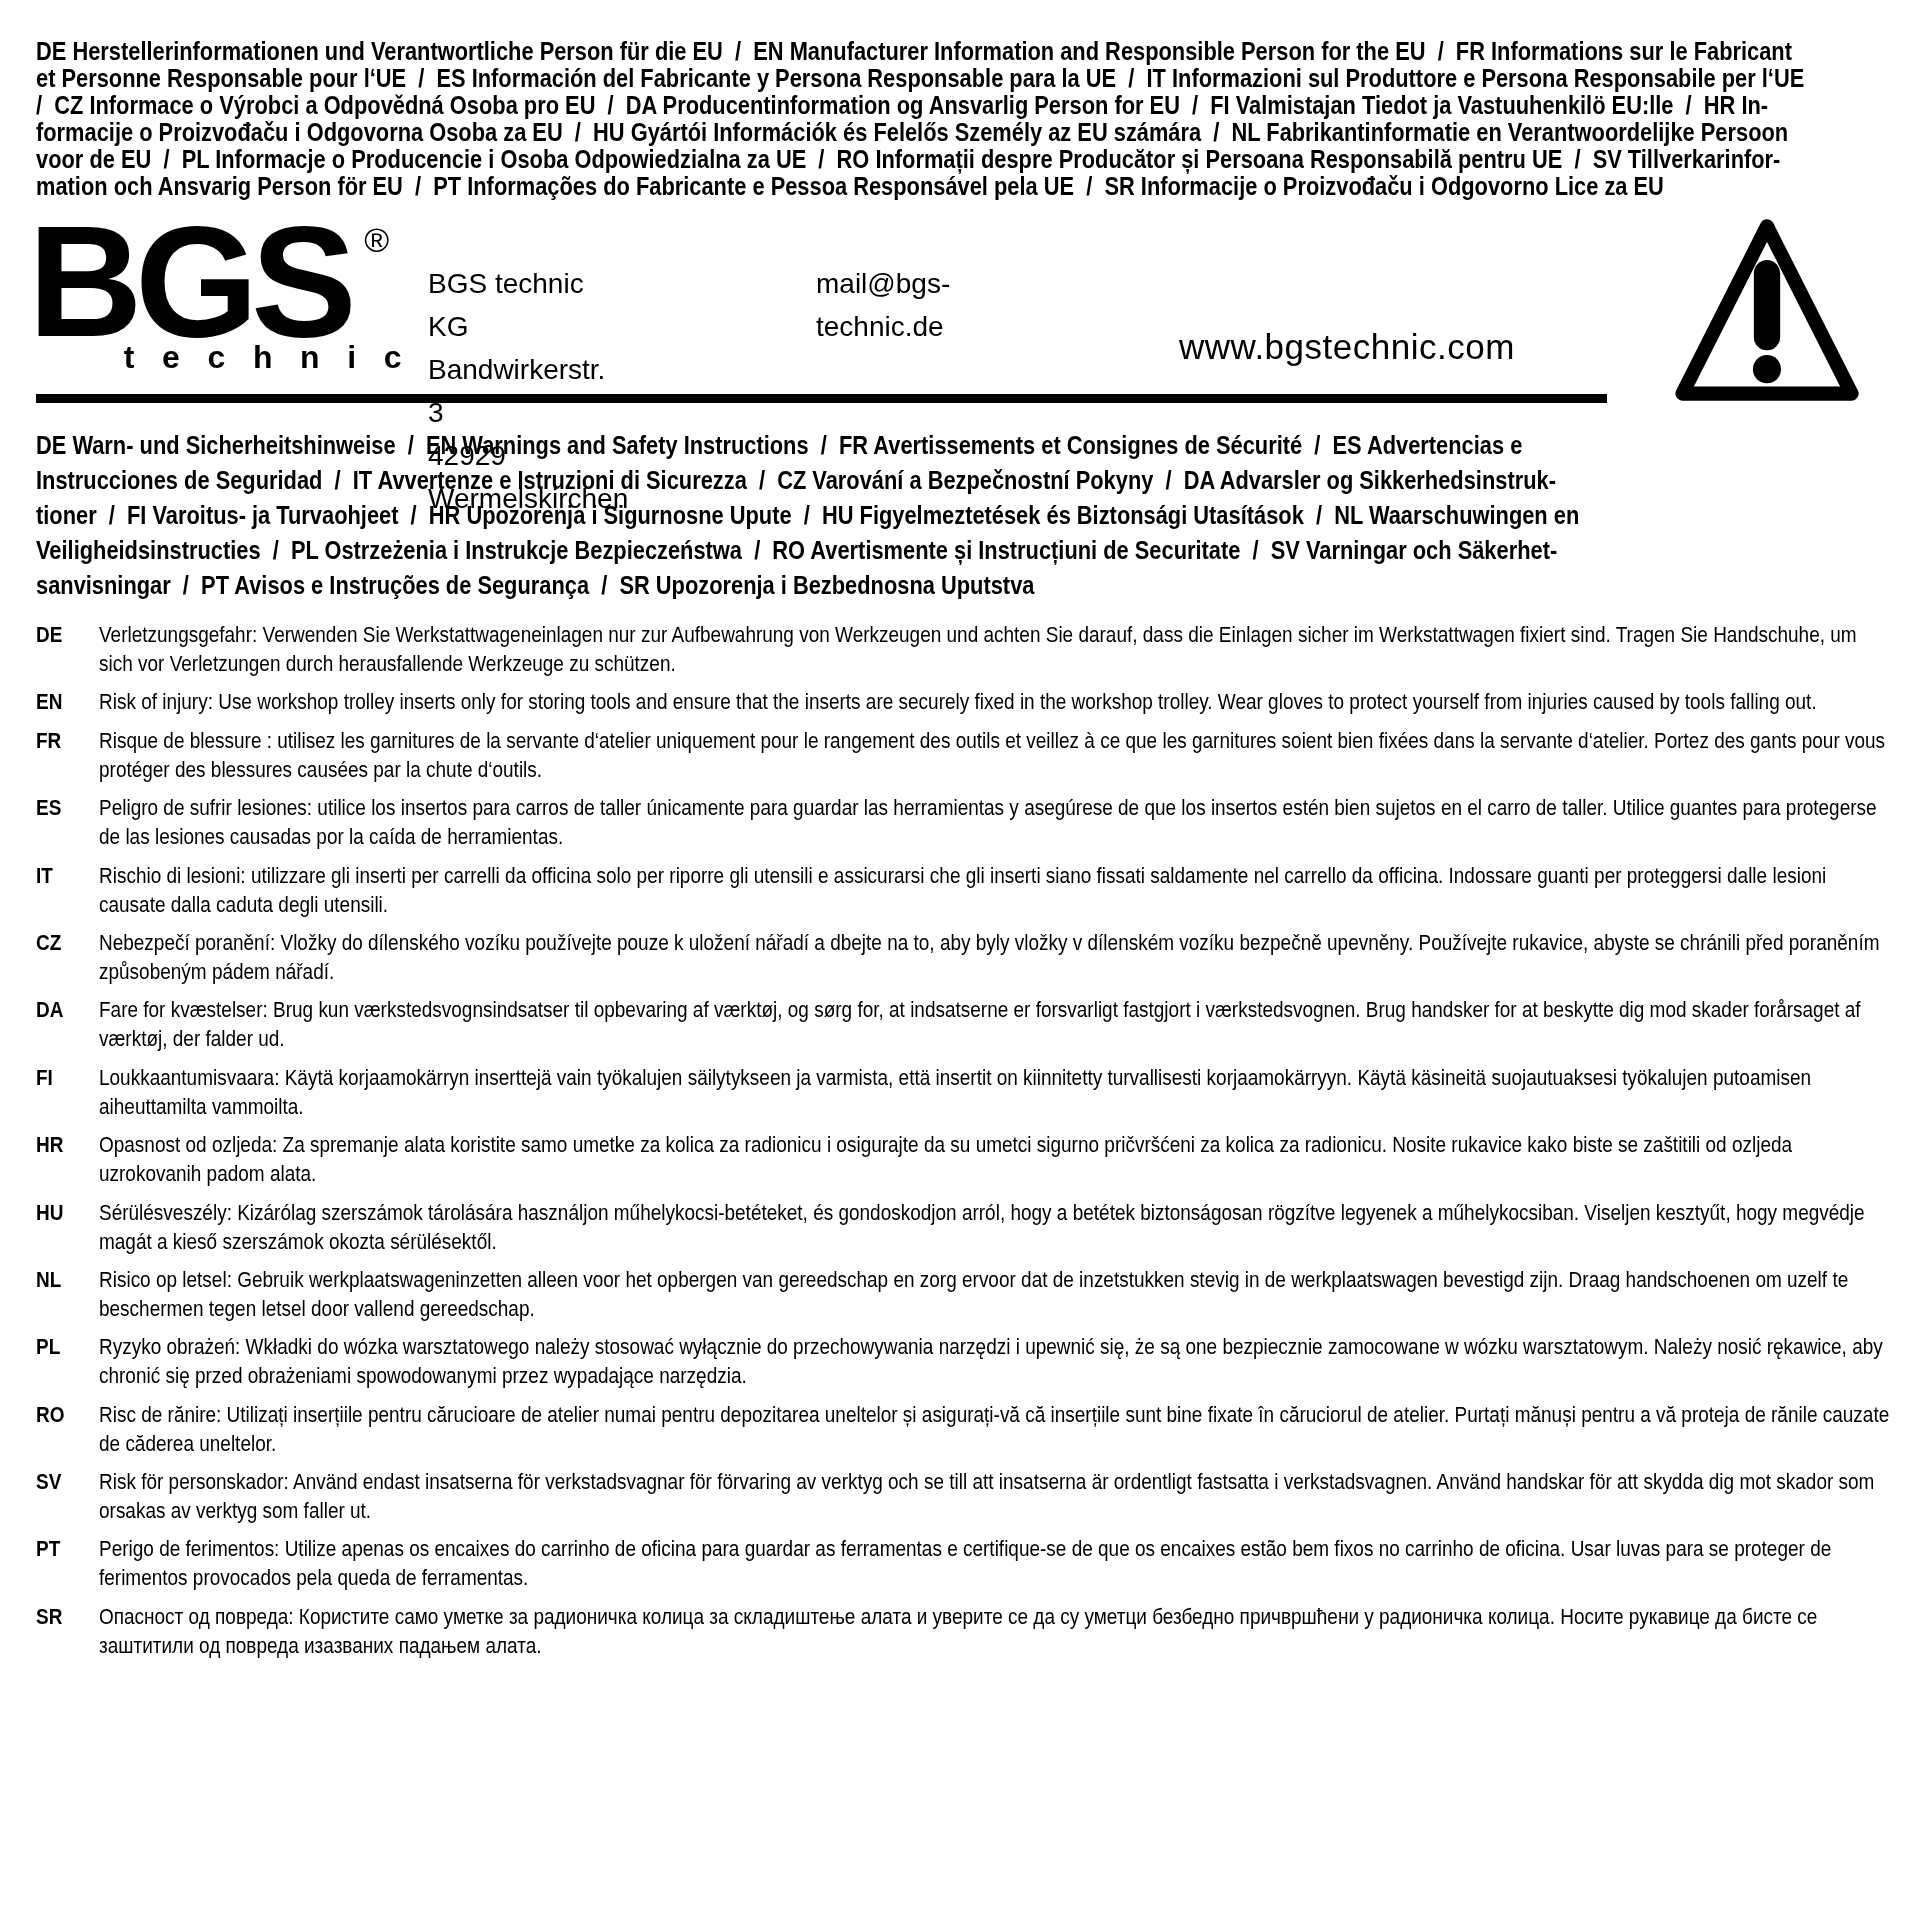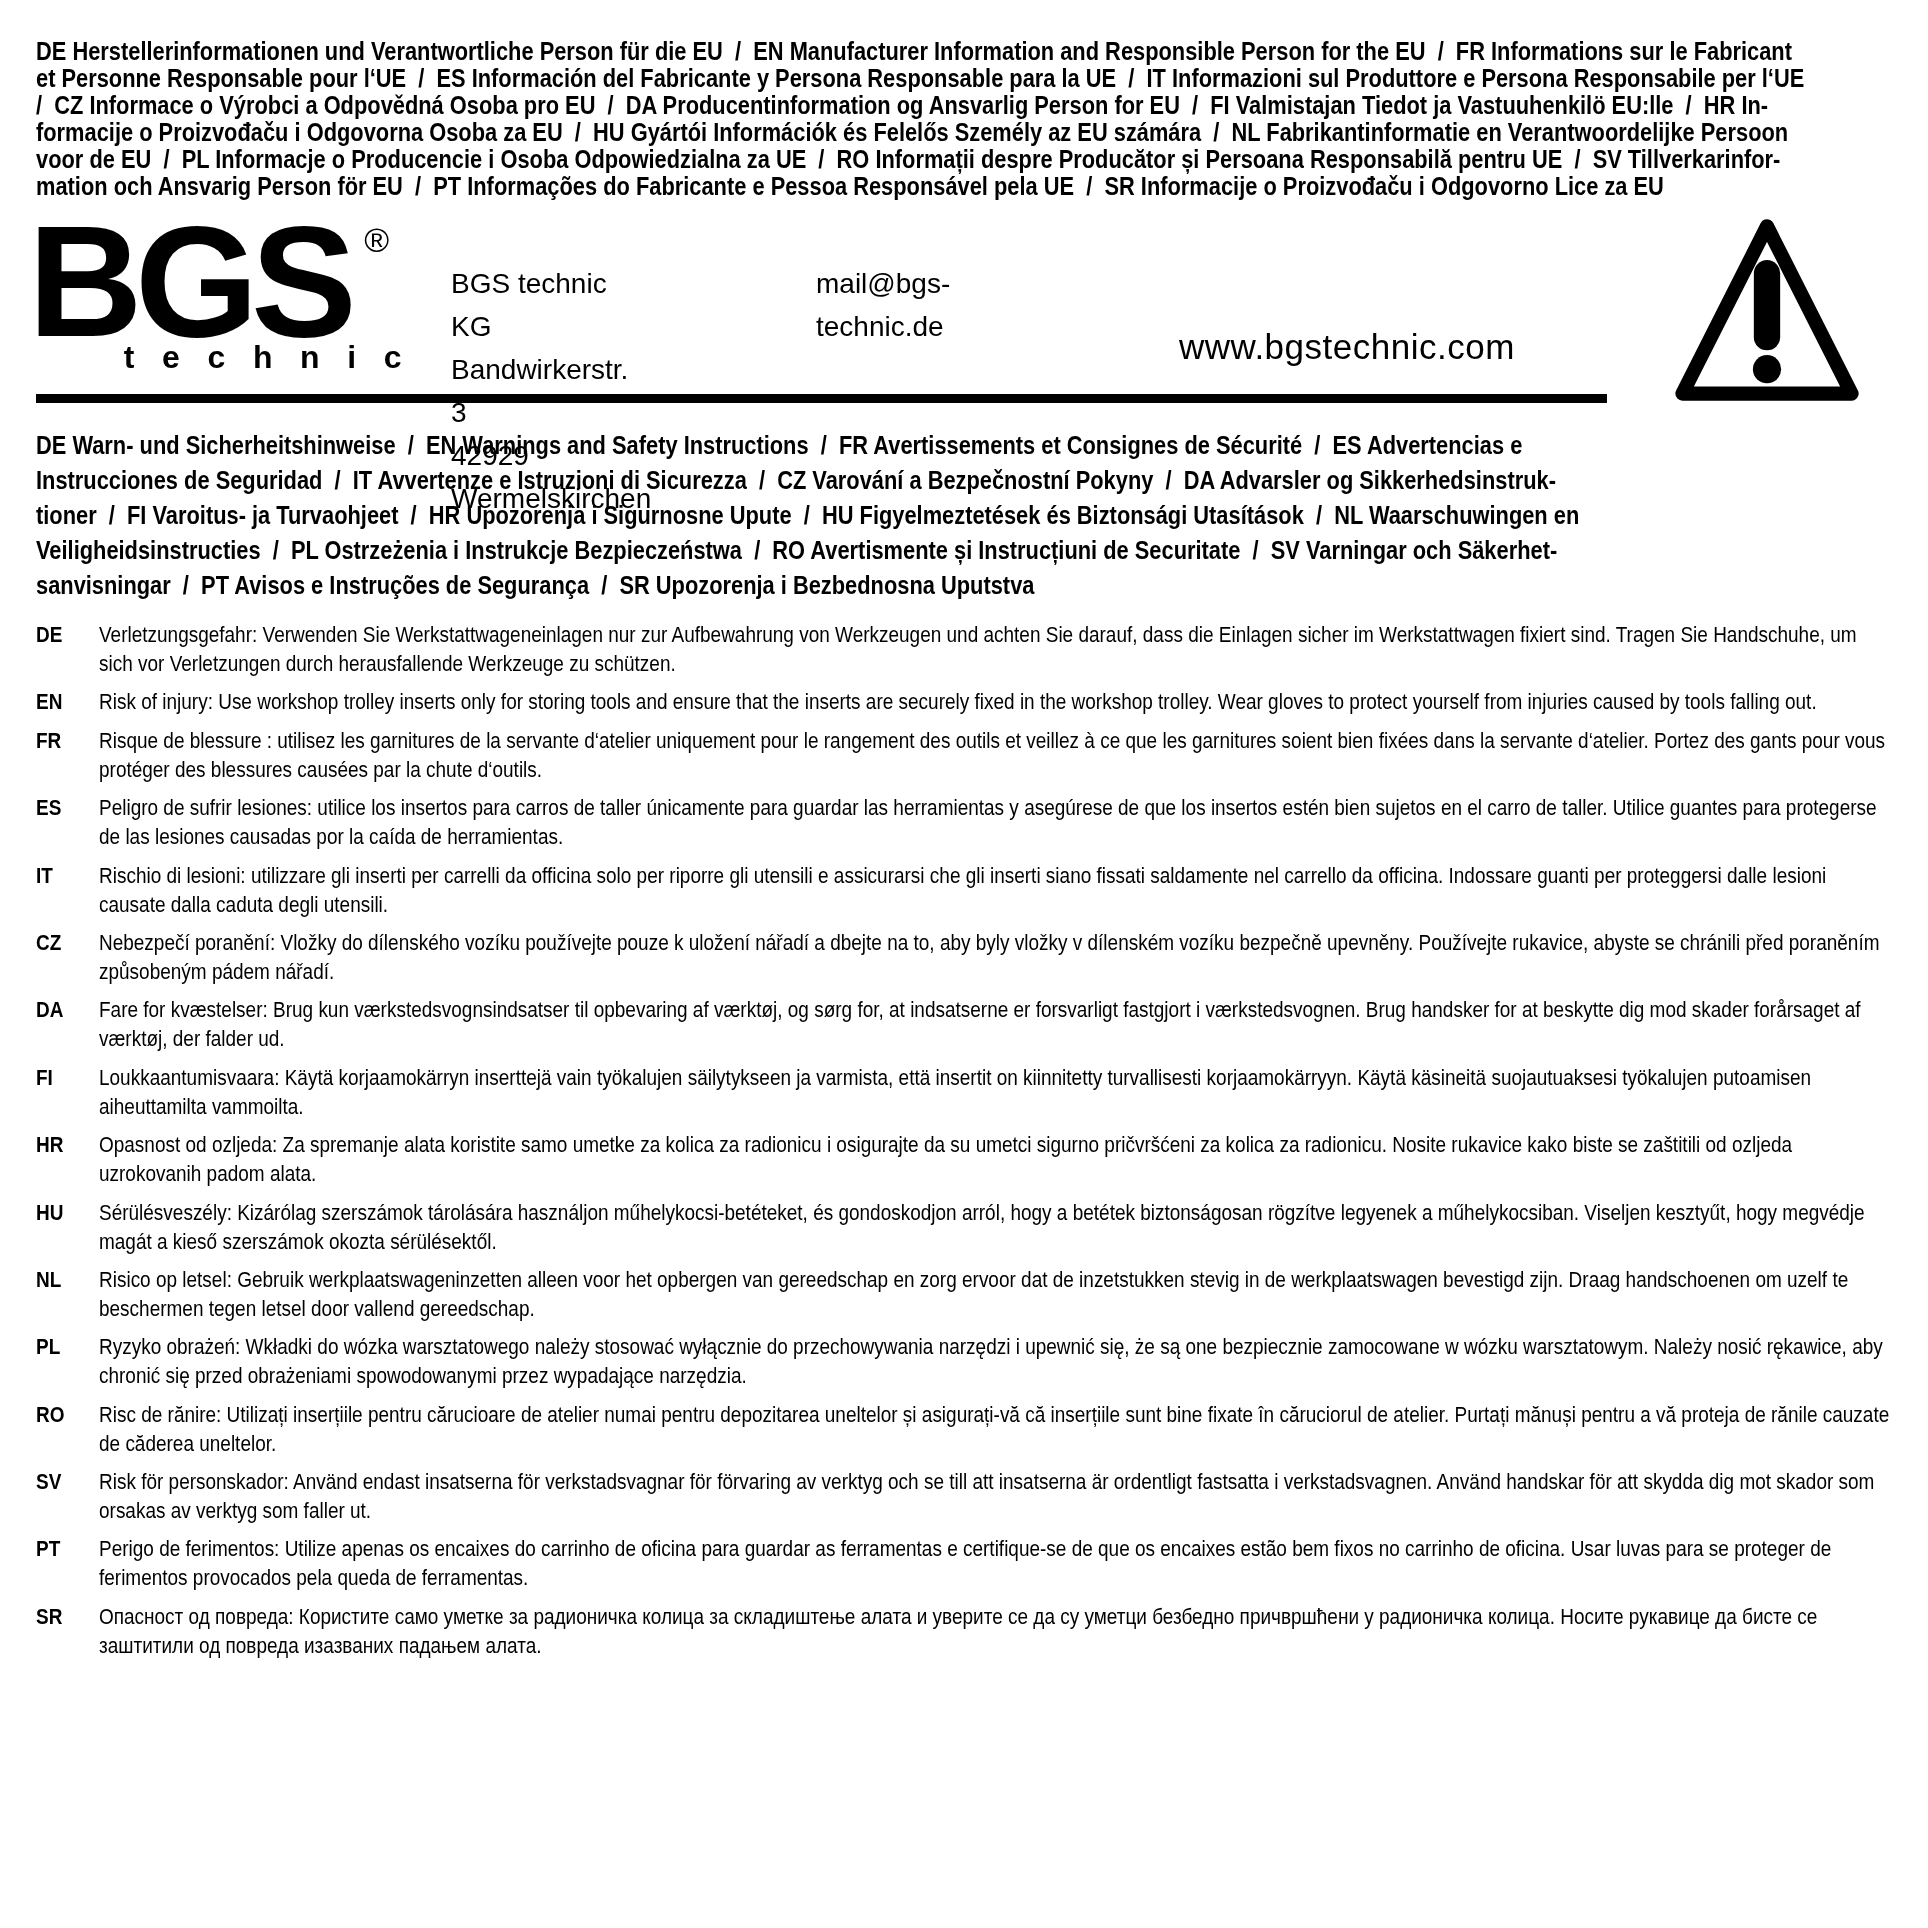--- a/index.html
+++ b/index.html
@@ -35,21 +35,21 @@
     font-size: 26px;
     line-height: 35px;
   }
   .band { position: absolute; left: 0; top: 0; }
   .addr, .contact {
     position: absolute;
     top: 262px;
     font-size: 28px;
     line-height: 43px;
   }
-  .addr { left: 428px; margin-left: 23px; }
+  .addr { left: 428px; }
   .contact { left: 816px; }
   .website {
     position: absolute;
     left: 1179px;
     top: 327px;
     font-size: 35px;
     font-weight: normal;
     letter-spacing: 0.5px;
   }
   .rule {

